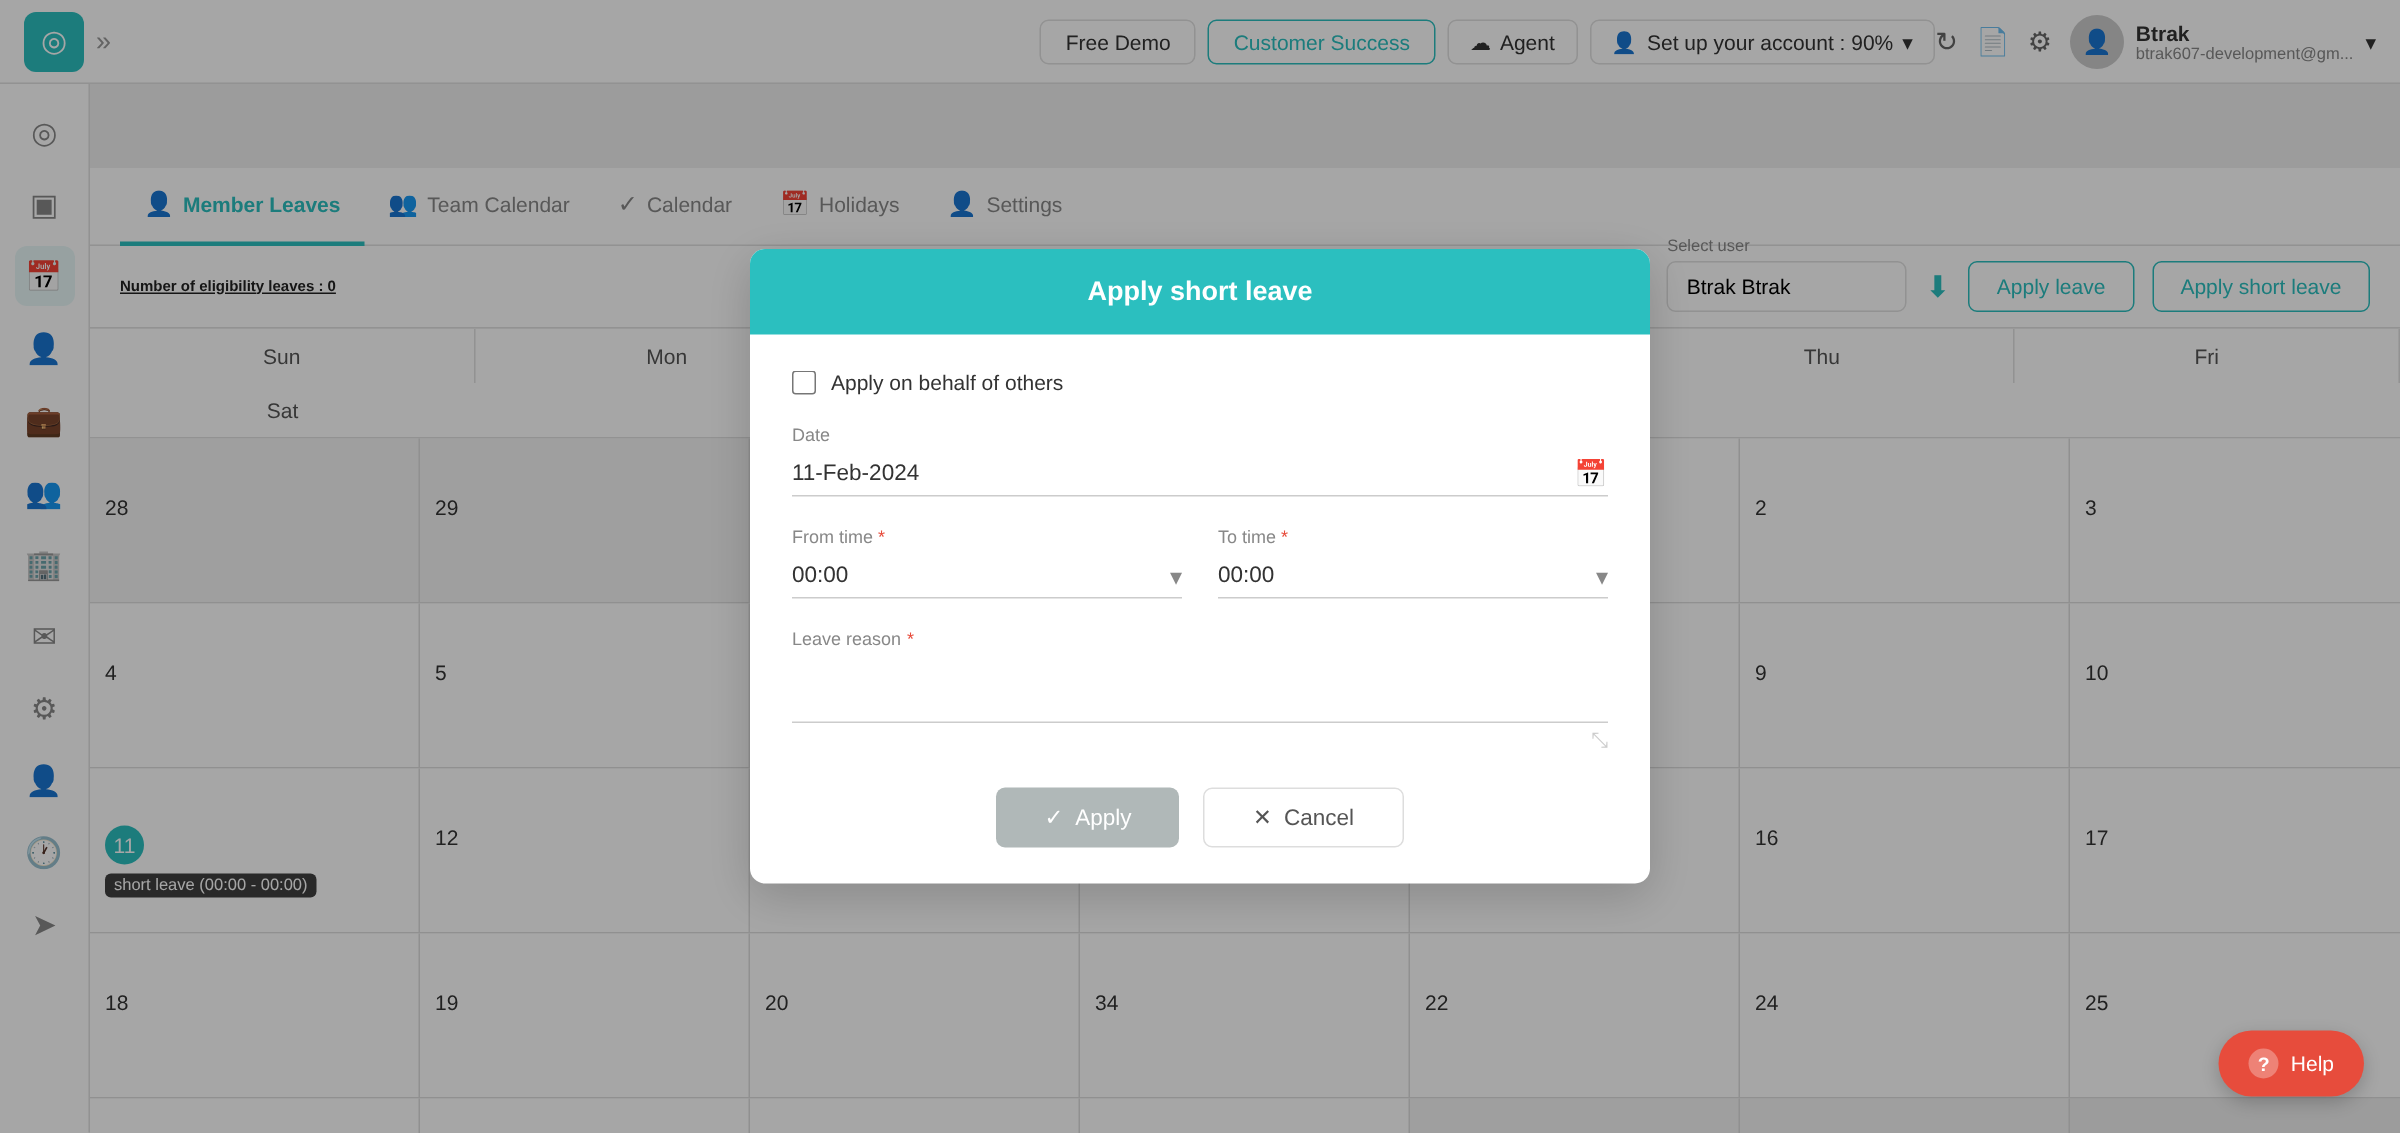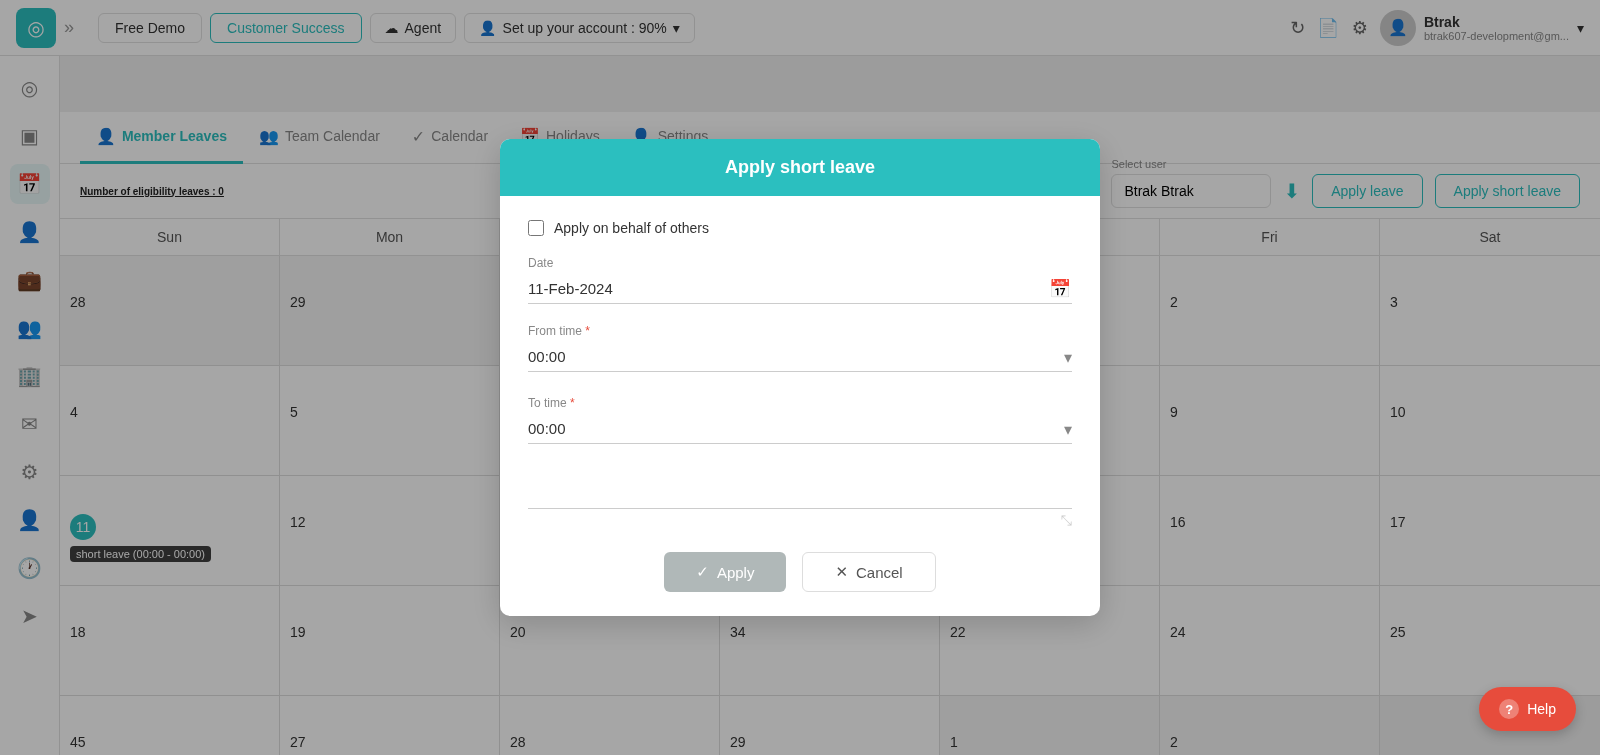--- a/index.html
+++ b/index.html
@@ -8,21 +8,21 @@
     
     .topbar {
       display: flex; align-items: center; background: #fff; height: 56px;
       padding: 0 16px; border-bottom: 1px solid #e0e0e0; position: relative; z-index: 10;
     }
     .topbar-logo {
       width: 40px; height: 40px; background: #2bbfbf; border-radius: 8px;
       display: flex; align-items: center; justify-content: center; color: #fff; font-size: 20px; margin-right: 8px;
     }
     .topbar-menu-dots { color: #999; font-size: 18px; margin-right: 24px; cursor: pointer; }
-    .topbar-center { display: flex; align-items: center; gap: 8px; flex: 1; justify-content: flex-start; }
+    .topbar-center { display: flex; align-items: center; gap: 8px; flex: 1; justify-content: flex-end; }
     .topbar-btn {
       border: 1px solid #e0e0e0; background: #fff; border-radius: 6px;
       padding: 6px 16px; cursor: pointer; font-size: 14px; color: #333;
     }
     .topbar-btn.active { border-color: #2bbfbf; color: #2bbfbf; }
     .topbar-agent {
       display: flex; align-items: center; gap: 6px; border: 1px solid #e0e0e0;
       border-radius: 6px; padding: 6px 14px; cursor: pointer; font-size: 14px; color: #333;
     }
     .topbar-setup {
@@ -86,21 +86,21 @@
       border-radius: 6px; padding: 8px 18px; cursor: pointer; font-size: 14px; font-weight: 500;
     }
     .apply-short-leave-btn {
       border: 1px solid #2bbfbf; background: #fff; color: #2bbfbf;
       border-radius: 6px; padding: 8px 18px; cursor: pointer; font-size: 14px; font-weight: 500;
     }
 
     
     .calendar { flex: 1; overflow-y: auto; background: #f0f0f0; padding: 0; }
     .cal-header {
-      display: grid; grid-template-columns: repeat(7, 1fr);
+      display: grid; grid-template-columns: repeat(6, 1fr);
       background: #fff; border-bottom: 1px solid #e0e0e0;
     }
     .cal-header-cell {
       text-align: center; padding: 10px 0; font-size: 14px; color: #555;
       border-right: 1px solid #e0e0e0; font-weight: 500;
     }
     .cal-header-cell:last-child { border-right: none; }
     .cal-grid { display: grid; grid-template-columns: repeat(7, 1fr); grid-template-rows: repeat(5, 1fr); flex: 1; }
     .cal-cell {
       border-right: 1px solid #ddd; border-bottom: 1px solid #ddd;
@@ -135,21 +135,21 @@
     .checkbox-row { display: flex; align-items: flex-end; gap: 10px; margin-bottom: 20px; }
     .checkbox-row input[type=checkbox] { width: 16px; height: 16px; }
     .field-label { font-size: 12px; color: #888; margin-bottom: 4px; }
     .field-required { color: #e74c3c; }
     .date-input {
       width: 100%; border: none; border-bottom: 1px solid #ccc;
       padding: 6px 0; font-size: 15px; color: #333; background: transparent; outline: none;
     }
     .date-input-wrap { position: relative; margin-bottom: 20px; }
     .cal-icon-right { position: absolute; right: 0; top: 4px; color: #888; font-size: 18px; }
-    .time-row { display: flex; gap: 24px; margin-bottom: 20px; flex-direction: column; }
+    .time-row { display: flex; gap: 24px; margin-bottom: 20px; }
     .time-field { flex: 1; }
     .time-select {
       width: 100%; border: none; border-bottom: 1px solid #ccc;
       padding: 6px 0; font-size: 15px; color: #333; background: transparent;
       outline: none; appearance: none; cursor: pointer;
     }
     .time-select-wrap { position: relative; }
     .select-arrow { position: absolute; right: 0; top: 6px; color: #888; font-size: 16px; pointer-events: none; }
     .leave-reason-label { font-size: 12px; color: #888; margin-bottom: 4px; display: flex; align-items: center; gap: 4px; }
     .leave-reason-input {
@@ -429,20 +429,24 @@
           <div class="time-select-wrap">
             <select class="time-select">
               <option>00:00</option>
             </select>
             <span class="select-arrow">▾</span>
           </div>
         </div>
       </div>
 
       <div>
+        <div class="leave-reason-label">
+          <span>Leave reason</span>
+          <span class="field-required">*</span>
+        </div>
         <div style="position:relative;">
           <textarea class="leave-reason-input" rows="2" style=""></textarea>
           <span class="resize-icon">⤡</span>
         </div>
       </div>
     </div>
 
     <div class="modal-footer">
       <button class="btn-apply">
         <span>✓</span>

